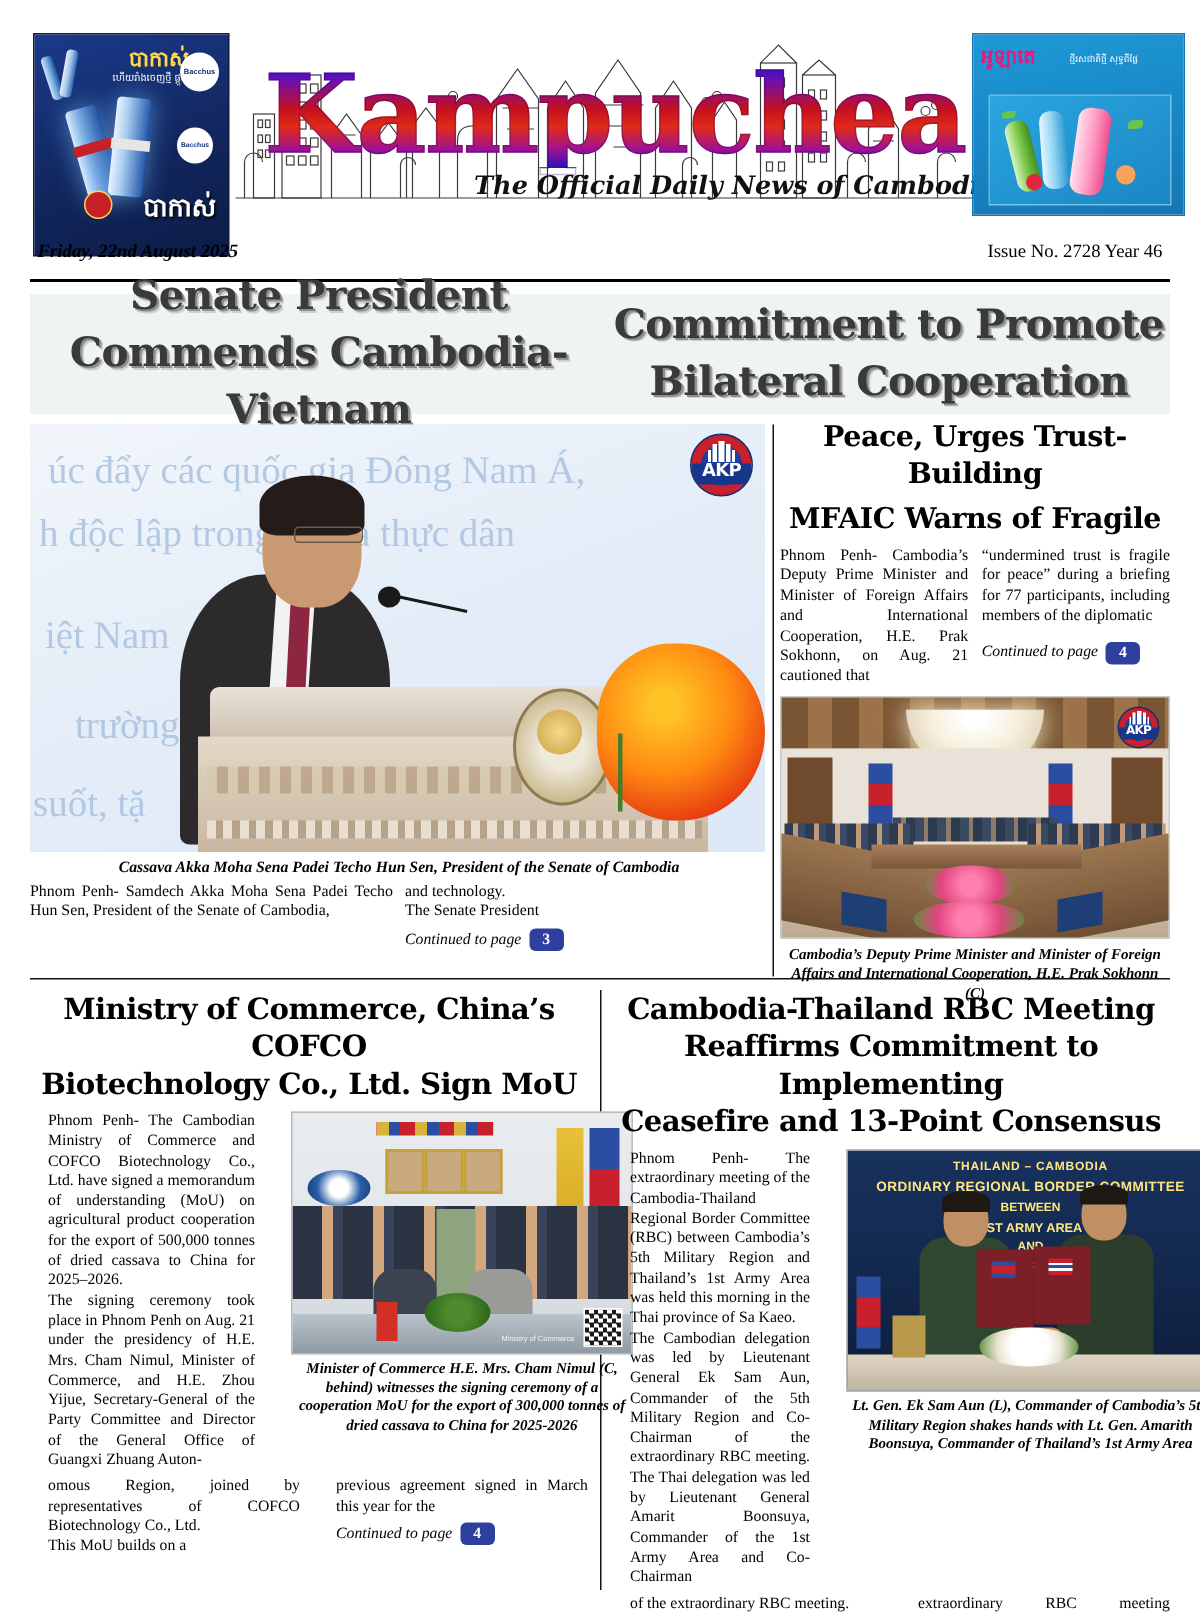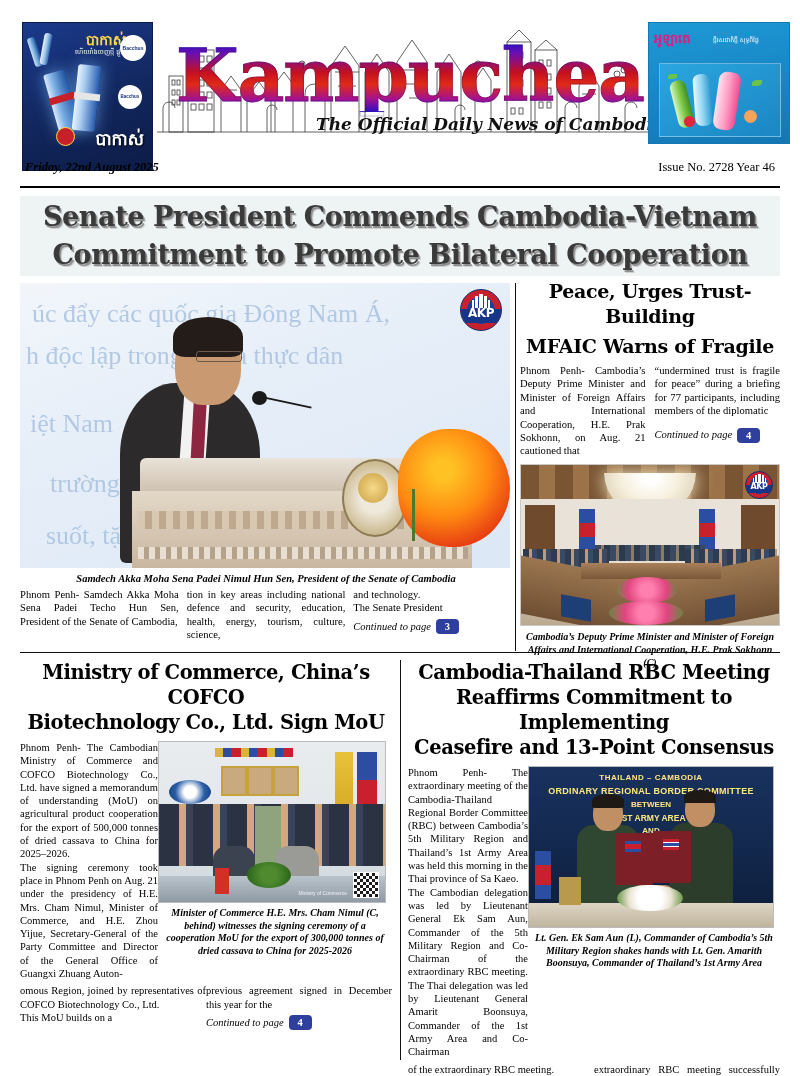--- a/index.html
+++ b/index.html
@@ -47,21 +47,21 @@
     display:flex;justify-content:space-between;padding:0 25px;
     font-size:12.5px;font-style:italic;font-weight:bold;
   }
   .dateline .issue{font-style:normal;font-weight:normal;font-size:12.5px;}
   .rule-thick{position:absolute;left:20px;right:20px;top:186px;height:2px;background:#000;}
 
   
   .lead-head{
     position:absolute;left:20px;top:196px;width:760px;height:80px;
     background:#eef4f4;
-    display:flex;flex-direction:column;align-items:center;justify-content:center;
+    display:flex;align-items:center;justify-content:center;
     text-align:center;
   }
   .lead-head div{
     font-family:"DejaVu Serif",serif;font-weight:bold;
     font-size:27px;line-height:38px;letter-spacing:-.4px;
     color:#3a3a3a;
     text-shadow:1.5px 1.5px 0 #8f8f8f, 2.5px 2.5px 0 #cfcfcf;
   }
 
   
@@ -98,21 +98,21 @@
   
   .hrule{position:absolute;left:20px;width:760px;height:1px;background:#111;}
   .bottom{position:absolute;left:20px;top:660px;width:760px;}
   .bl{position:absolute;left:0;top:0;width:372px;}
   .br{position:absolute;left:388px;top:0;width:372px;}
   .vrule2{position:absolute;left:380px;top:0;width:1px;height:400px;background:#111;}
   .bhead{
     font-family:"DejaVu Serif",serif;font-weight:bold;font-size:19.5px;
     line-height:25px;text-align:center;letter-spacing:-.4px;
   }
-  .b2{display:flex;gap:0;margin-top:4px;}
+  .b2{display:flex;gap:24px;margin-top:4px;margin-left:12px;}
   .b2 .c{font-size:10.5px;line-height:13.3px;text-align:justify;}
   .bphoto{position:relative;overflow:hidden;background:#cfd6df;border:1px solid #bbb;}
   .bcap{font-size:10px;font-style:italic;font-weight:bold;text-align:center;line-height:12.5px;margin:4px 2px 4px;}
 
   
   .akp{
     position:absolute;border-radius:50%;
     background:radial-gradient(circle at 50% 50%,#1a3fa0 0%,#1a3fa0 48%,#c8202c 49%,#c8202c 100%);
     border:1px solid #12306f;overflow:hidden;
   }
@@ -287,21 +287,21 @@
     <div class="vrule"></div>
 
     <div class="col-left">
 
       <div class="lead-photo">
         <div class="ph-bg" style="background:linear-gradient(160deg,#f2f6fb 0%,#e6eef8 40%,#dce8f6 100%);"></div>
         <div class="blurtext" style="left:12px;top:16px;text-align:right;">úc đẩy các quốc gia Đông Nam Á,</div>
         <div class="blurtext" style="left:6px;top:58px;">h độc lập trong nghĩa thực dân</div>
         <div class="blurtext" style="left:10px;top:126px;">iệt Nam</div>
         <div class="blurtext" style="left:30px;top:186px;">trường</div>
-        <div class="blurtext" style="left:26px;top:238px;">suốt, tặ</div>
+        <div class="blurtext" style="left:2px;top:238px;">suốt, tặ</div>
 
         <div class="suit" style="left:100px;top:100px;width:140px;height:180px;"></div>
         <div class="shirt" style="left:162px;top:108px;width:26px;height:70px;transform:skewX(-4deg);"></div>
         <div class="tie" style="left:172px;top:118px;width:13px;height:66px;border-radius:2px;transform:rotate(3deg);"></div>
         <div class="head" style="left:155px;top:40px;width:66px;height:82px;"></div>
         <div class="hair" style="left:153px;top:34px;width:70px;height:40px;"></div>
         <div style="position:absolute;left:176px;top:68px;width:44px;height:9px;border:1.2px solid #6b5a4a;border-radius:3px;"></div>
         <div class="mic" style="left:238px;top:118px;width:54px;height:2px;transform:rotate(12deg);"></div>
         <div class="mic" style="left:232px;top:108px;width:15px;height:14px;border-radius:50%;"></div>
 
@@ -320,25 +320,24 @@
               <i style="width:3px;height:12px;"></i>
               <i style="width:4px;height:14px;"></i>
               <i style="width:3px;height:12px;"></i>
               <i style="width:2px;height:8px;"></i>
           </div>
           <div class="bar" style="top:48%;height:34%;"></div>
           <div class="txt" style="font-size:12px;top:56%;">AKP</div>
         </div>
       </div>
 
-      <div class="photo-cap">Samdech Akka Moha Sena Padei Nimul Hun Sen, President of the Senate of Cambodia</div>
+      <div class="photo-cap">Cassava Akka Moha Sena Padei Techo Hun Sen, President of the Senate of Cambodia</div>
 
       <div class="cols4">
         <div class="c">Phnom Penh- Samdech Akka Moha Sena Padei Techo Hun Sen, President of the Senate of Cambodia,</div>
-        <div class="c">tion in key areas including national defence and security, education, health, energy, tourism, culture, science,</div>
         <div class="c">
           <span style="white-space:pre-line;">and technology.
 The Senate President</span>
           <div class="cont">
             <span>Continued to page</span>
             <span class="pagebadge">3</span>
           </div>
         </div>
       </div>
     </div>
@@ -428,21 +427,21 @@
             <div style="position:absolute;right:6px;bottom:4px;width:24px;height:24px;background:repeating-conic-gradient(#fff 0 25%,#1b1b1b 0 50%) 0 0/6px 6px;border:1px solid #fff;"></div>
           </div>
           <div class="bcap">Minister of Commerce H.E. Mrs. Cham Nimul (C, behind) witnesses the signing ceremony of a cooperation MoU for the export of 300,000 tonnes of dried cassava to China for 2025-2026</div>
         </div>
       </div>
 
       <div class="b2">
         <div class="c" style="flex:1;white-space:pre-line;">omous Region, joined by representatives of COFCO Biotechnology Co., Ltd.
 This MoU builds on a</div>
         <div class="c" style="flex:1;">
-          <span>previous agreement signed in December this year for the</span>
+          <span>previous agreement signed in March this year for the</span>
           <div class="cont">
             <span>Continued to page</span>
             <span class="pagebadge">4</span>
           </div>
         </div>
       </div>
     </div>
 
     <div class="br">
       <div class="bhead">Cambodia-Thailand RBC Meeting</div>

